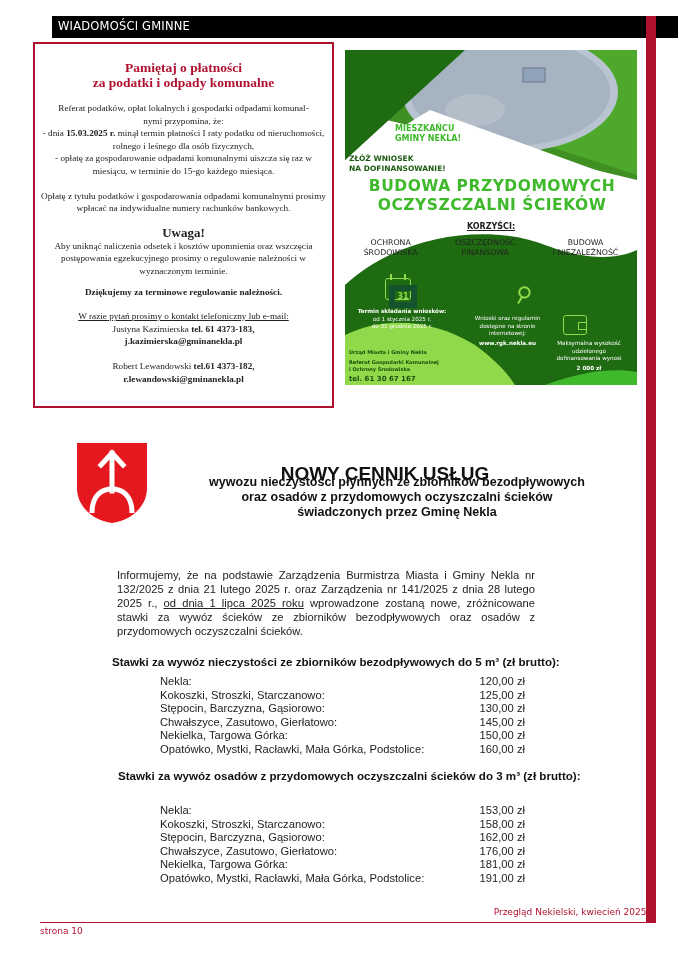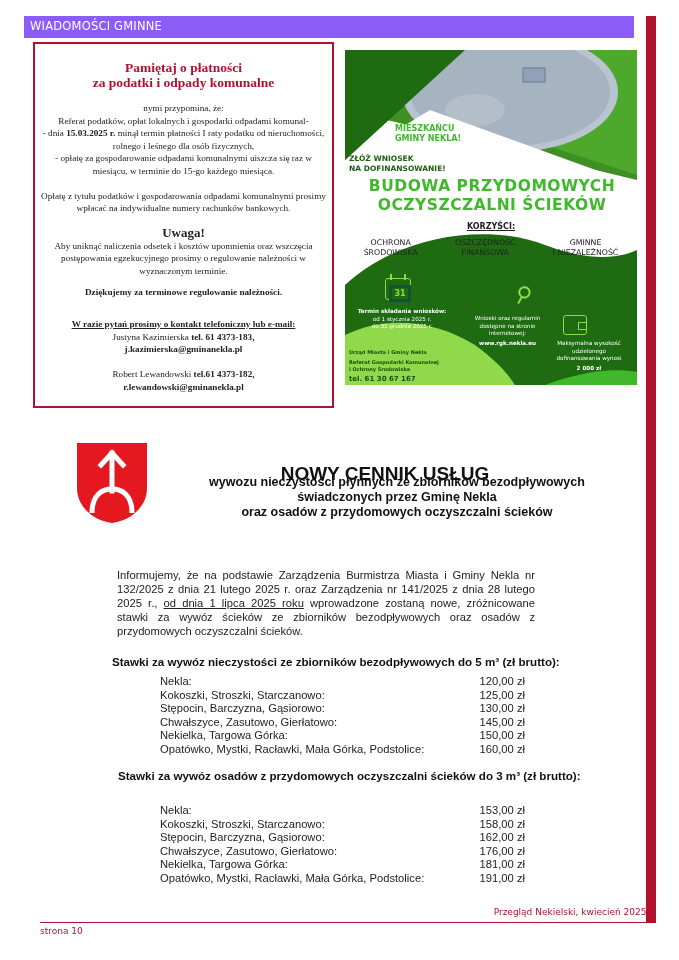--- a/index.html
+++ b/index.html
@@ -1,31 +1,31 @@
 <!DOCTYPE html>
 <html><head>
 <meta charset="utf-8">
 <style>
   html,body{margin:0;padding:0;background:#fff;}
   body{width:679px;height:960px;position:relative;overflow:hidden;font-family:"Liberation Sans",sans-serif;color:#222;}
-  .header-bar{position:absolute;left:24px;top:16px;width:610px;height:22px;background:#8b5cf6;}
+  .header-bar{position:absolute;left:52px;top:16px;width:610px;height:22px;background:#000000;padding-left:16px;}
   .header-bar span{position:absolute;left:6px;top:3px;color:#fff;font-family:"DejaVu Sans",sans-serif;font-size:11.5px;letter-spacing:0.2px;}
   .right-bar{position:absolute;left:646px;top:16px;width:10px;height:906px;background:#b0112f;}
   .footer-line{position:absolute;left:40px;top:922px;width:616px;height:1px;background:#b0112f;}
   .footer-left{position:absolute;left:40px;top:926px;font-size:9px;color:#b0112f;font-family:"DejaVu Sans",sans-serif;}
   .footer-right{position:absolute;right:24px;top:891px;font-size:9px;color:#b0112f;font-family:"DejaVu Sans",sans-serif;margin-top:16px;}
 
   .notice{position:absolute;left:33px;top:42px;width:297px;height:362px;border:2px solid #b0112f;font-family:"Liberation Serif",serif;font-size:9.2px;line-height:12.6px;text-align:center;color:#222;}
   .notice .title{color:#b0112f;font-weight:bold;font-size:13.5px;line-height:15px;margin-top:16px;}
   .notice p{margin:0;}
   .notice .intro{margin-top:12px;padding:0 6px;}
   .notice .pay{margin-top:12px;padding:0 6px;}
   .notice .warn-title{font-weight:bold;font-size:13px;margin-top:10px;line-height:15px;}
   .notice .thanks{font-weight:bold;margin-top:8px;}
-  .notice .contact-head{text-decoration:underline;margin-top:20px;font-weight:bold;}
+  .notice .contact-head{text-decoration:underline;margin-top:12px;}
   .notice b{font-weight:bold;}
   .notice .gap{margin-top:12px;}
 
   .flyer{position:absolute;left:345px;top:50px;width:292px;height:335px;overflow:hidden;background:#fff;}
   .flyer .txt{position:absolute;font-family:"DejaVu Sans",sans-serif;font-weight:bold;}
   .flyer .g{color:#3fb92b;}
   .flyer .dk{color:#1d5c12;}
 
   .crest{position:absolute;left:77px;top:443px;width:70px;height:80px;}
   .cennik-title{position:absolute;left:200px;top:463px;width:370px;text-align:center;font-size:19px;font-weight:bold;color:#111;}
@@ -46,22 +46,22 @@
 <div class="footer-line"></div>
 <div class="footer-left">strona 10</div>
 <div class="footer-right">Przegląd Nekielski, kwiecień 2025 r.</div>
 
 <div class="notice">
   <div class="title">
     <div>Pamiętaj o płatności</div>
     <div>za podatki i odpady komunalne</div>
   </div>
   <div class="intro">
+    <p>Referat podatków, opłat lokalnych i gospodarki odpadami komunal-</p>
     <p>nymi przypomina, że:</p>
-    <p>Referat podatków, opłat lokalnych i gospodarki odpadami komunal-</p>
     <p><span>- dnia </span><b>15.03.2025 r.</b><span> minął termin płatności I raty podatku od nieruchomości, rolnego i leśnego dla osób fizycznych,</span></p>
     <p>- opłatę za gospodarowanie odpadami komunalnymi uiszcza się raz w miesiącu, w terminie do 15-go każdego miesiąca.</p>
   </div>
   <p class="pay">Opłatę z tytułu podatków i gospodarowania odpadami komunalnymi prosimy wpłacać na indywidualne numery rachunków bankowych.</p>
   <div class="warn-title">Uwaga!</div>
   <p style="padding:0 4px">Aby uniknąć naliczenia odsetek i kosztów upomnienia oraz wszczęcia postępowania egzekucyjnego prosimy o regulowanie należności w wyznaczonym terminie.</p>
   <p class="thanks">Dziękujemy za terminowe regulowanie należności.</p>
   <p class="contact-head">W razie pytań prosimy o kontakt telefoniczny lub e-mail:</p>
   <p><span>Justyna Kazimierska </span><b>tel. 61 4373-183,</b></p>
   <p><b>j.kazimierska@gminanekla.pl</b></p>
@@ -108,29 +108,29 @@
   <div style="position:absolute;left:0;top:188px;width:292px;display:flex;justify-content:space-around;font-family:'DejaVu Sans',sans-serif;font-size:7.8px;line-height:10px;text-align:center;color:#222;">
     <div>
         <div>OCHRONA</div>
         <div>ŚRODOWISKA</div>
       </div>
     <div>
         <div>OSZCZĘDNOŚĆ</div>
         <div>FINANSOWA</div>
       </div>
     <div>
-        <div>GMINNE</div>
+        <div>BUDOWA</div>
         <div>I NIEZALEŻNOŚĆ</div>
       </div>
   </div>
 
   <div style="position:absolute;left:40px;top:228px;width:24px;height:20px;border:1.5px solid #8fd94a;border-radius:3px;">
     <div style="position:absolute;left:4px;top:-5px;width:2px;height:6px;background:#8fd94a;"></div>
     <div style="position:absolute;right:4px;top:-5px;width:2px;height:6px;background:#8fd94a;"></div>
-    <div style="position:absolute;left:3px;top:6px;width:16px;height:11px;border:3px solid #14532d;color:#8fd94a;font-family:'DejaVu Sans',sans-serif;font-weight:bold;font-size:8px;line-height:11px;text-align:center;">31</div>
+    <div style="position:absolute;left:3px;top:6px;width:16px;height:11px;border:6px solid #14532d;color:#8fd94a;font-family:'DejaVu Sans',sans-serif;font-weight:bold;font-size:8px;line-height:11px;text-align:center;">31</div>
   </div>
   <div style="position:absolute;left:2px;top:258px;width:110px;text-align:center;font-family:'DejaVu Sans',sans-serif;font-size:5.6px;line-height:7.5px;color:#fff;">
     <div style="font-weight:bold">Termin składania wniosków:</div>
     <div>od 1 stycznia 2025 r.</div>
     <div>do 31 grudnia 2025 r.</div>
   </div>
 
   <div style="position:absolute;left:170px;top:232px;font-size:22px;color:#8fd94a;transform:rotate(30deg);">⚲</div>
   <div style="position:absolute;left:110px;top:265px;width:105px;text-align:center;font-family:'DejaVu Sans',sans-serif;font-size:5.6px;line-height:7.5px;color:#fff;">
     <div>Wnioski oraz regulamin</div>
@@ -159,22 +159,22 @@
 
 <svg class="crest" viewBox="0 0 70 80">
   <path d="M0,0 H70 V45 C70,65 52,78 35,80 C18,78 0,65 0,45 Z" fill="#e5171f"></path>
   <path d="M35,10 L24,22 M35,10 L46,22 M35,10 V48" stroke="#fff" stroke-width="5" fill="none" stroke-linecap="square"></path>
   <path d="M15,70 C15,52 25,46 35,46 C45,46 55,52 55,70" stroke="#fff" stroke-width="5" fill="none"></path>
 </svg>
 
 <div class="cennik-title">NOWY CENNIK USŁUG</div>
 <div class="cennik-sub">
   <div>wywozu nieczystości płynnych ze zbiorników bezodpływowych</div>
+  <div>oraz osadów z przydomowych oczyszczalni ścieków</div>
   <div>świadczonych przez Gminę Nekla</div>
-  <div>oraz osadów z przydomowych oczyszczalni ścieków</div>
 </div>
 
 <div class="info"><span>Informujemy, że na podstawie Zarządzenia Burmistrza Miasta i Gminy Nekla nr 132/2025 z dnia 21 lutego 2025 r. oraz Zarządzenia nr 141/2025 z dnia 28 lutego 2025 r., </span><u>od dnia 1 lipca 2025 roku</u><span> wprowadzone zostaną nowe, zróżnicowane stawki za wywóz ścieków ze zbiorników bezodpływowych oraz osadów z przydomowych oczyszczalni ścieków.</span></div>
 
 <div class="sec-head" style="left:112px;top:655px;">Stawki za wywóz nieczystości ze zbiorników bezodpływowych do 5 m³ (zł brutto):</div>
 <div class="rate-table" style="top:675px;">
   <div class="rate-row">
       <span>Nekla:</span>
       <span>120,00 zł</span>
     </div>

